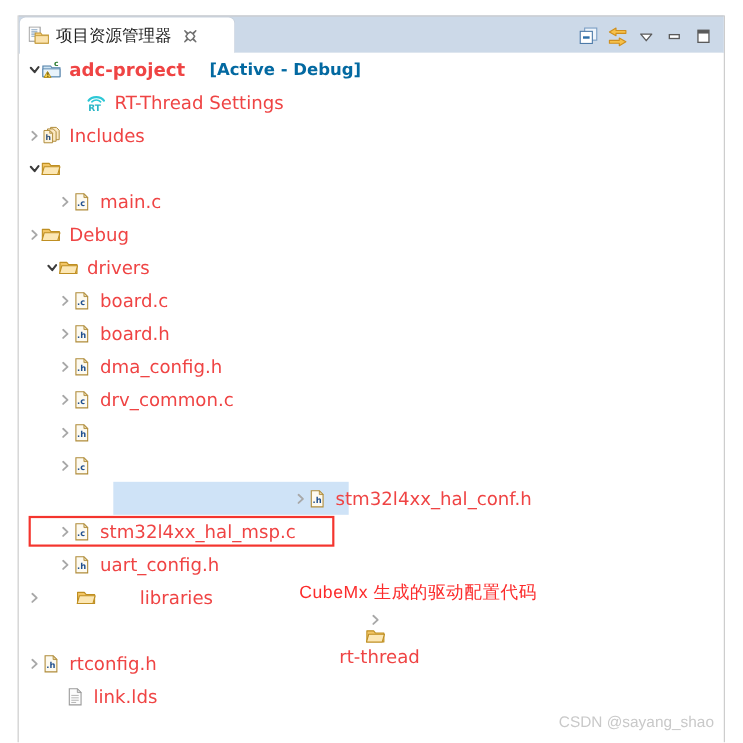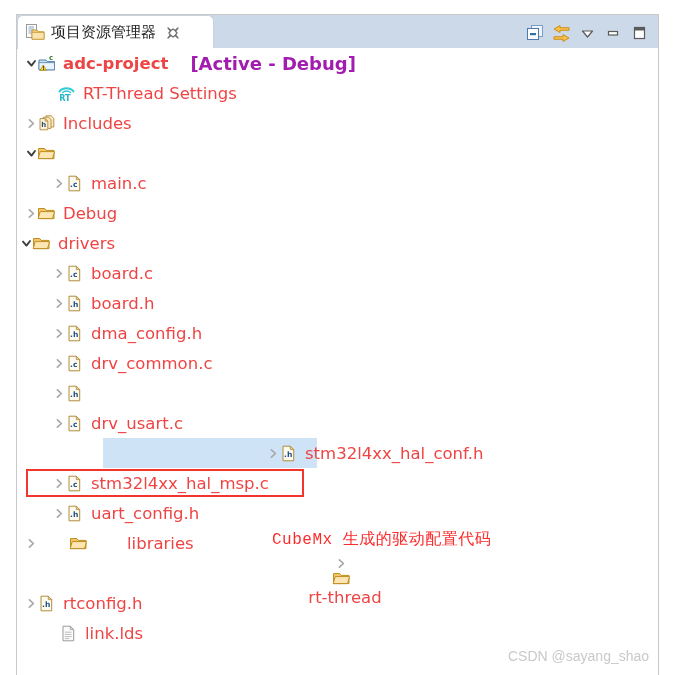--- a/index.html
+++ b/index.html
@@ -80,42 +80,42 @@
   }
   .arrow svg{ position:absolute; left:0; top:0; }
   .ic{ width:19px; height:19px; flex:0 0 auto; position:relative; margin-right:0px; }
   .lbl{
     font-size:16.5px; color:#ef4444;
     font-family:"DejaVu Sans","Liberation Sans",sans-serif;
     padding-left:7px;
   }
   .lbl.bold{ font-weight:bold; }
   .lbl.active-tag{
-    color:#a21caf; font-weight:bold; font-size:18px; padding-left:22px;
+    color:#0369a1; font-weight:bold; font-size:15px; padding-left:22px;
   }
   .sel-bg{
     position:absolute; left:0; top:0; height:30px;
     background:#cfe3f7;
     z-index:0;
   }
   .row > *{ position:relative; z-index:1; }
 
   
   .red-box{
     position:absolute;
     border:2px solid #f4352e;
     pointer-events:none;
     z-index:5;
   }
 
   .annotation{
     position:absolute;
     color:#fc2b2b;
     font-size:16px;
-    font-family:Liberation Mono, monospace;
+    font-family:Liberation Sans, sans-serif;
     white-space:nowrap;
     letter-spacing:0.5px;
     text-align:center;
   }
 
   .watermark{
     position:absolute;
     color:#c9c9c9;
     font-size:14px;
     font-family:"Liberation Sans","DejaVu Sans",sans-serif;
@@ -202,21 +202,21 @@
         <span class="ic"><svg width="19" height="19" viewBox="0 0 19 19">
             <path d="M2 6 h7 l1.2 1.6 H17.5 v8.2 H2 Z" fill="#cfe4f2" stroke="#4f7fa8" stroke-width="1"></path>
             <path d="M2 8.6 h15.5 v7.2 H2 Z" fill="#e8f3fb" stroke="#4f7fa8" stroke-width="0.8"></path>
             <text x="12" y="6.3" font-size="7" fill="#2e7d32" font-family="DejaVu Sans" font-weight="bold">c</text>
             <path d="M3 11 l3.2 5.4 h-6.4 Z" fill="#f6d24a" stroke="#b28a12" stroke-width="0.8" transform="translate(3.2,0)"></path>
             <text x="5.2" y="16" font-size="5.5" fill="#5a4400" font-family="DejaVu Sans" font-weight="bold">!</text>
           </svg></span>
         <span class="lbl bold">adc-project</span>
         <span class="lbl active-tag">[Active - Debug]</span>
       </div>
-      <div class="row" style="padding-left: 28px;">
+      <div class="row" style="padding-left: 49px;">
         <span class="arrow"></span>
         <span class="ic"><svg width="19" height="19" viewBox="0 0 19 19">
             <path d="M2.5 7.5 C5.5 3.2, 13.5 3.2, 16.5 7.5" fill="none" stroke="#2ec8d6" stroke-width="2" stroke-linecap="round"></path>
             <path d="M5.5 8.6 C7.5 6.4, 11.5 6.4, 13.5 8.6" fill="none" stroke="#2ec8d6" stroke-width="1.4" stroke-linecap="round"></path>
             <text x="2.2" y="17" font-size="8.2" fill="#29b6c6" font-family="DejaVu Sans" font-weight="bold">RT</text>
           </svg></span>
         <span class="lbl">RT-Thread Settings</span>
       </div>
       <div class="row" style="padding-left: 8px;">
         <span class="arrow">
@@ -262,21 +262,21 @@
           <svg width="11" height="11" viewBox="0 0 11 11">
             <path d="M3.4 1.8 L7.4 5.5 L3.4 9.2" fill="none" stroke="#a8a8a8" stroke-width="1.7" stroke-linecap="round" stroke-linejoin="round"></path>
           </svg>
         </span>
         <span class="ic"><svg width="19" height="19" viewBox="0 0 19 19">
             <path d="M1.5 4.5 h6.2 l1.5 1.9 H17 v8.2 H1.5 Z" fill="#f2c565" stroke="#bf8f22" stroke-width="1" stroke-linejoin="round"></path>
             <path d="M3.2 7.6 h14.3 l-2.0 7.0 H1.2 Z" fill="#fce7b4" stroke="#bf8f22" stroke-width="1" stroke-linejoin="round"></path>
           </svg></span>
         <span class="lbl">Debug</span>
       </div>
-      <div class="row" style="padding-left: 3px;">
+      <div class="row" style="padding-left: 24px;">
         <span class="arrow">
           <svg width="11" height="11" viewBox="0 0 11 11">
             <path d="M2 3.6 L5.5 7.6 L9 3.0" fill="none" stroke="#3c3c3c" stroke-width="1.9" stroke-linecap="round" stroke-linejoin="round"></path>
           </svg>
         </span>
         <span class="ic"><svg width="19" height="19" viewBox="0 0 19 19">
             <path d="M1.5 4.5 h6.2 l1.5 1.9 H17 v8.2 H1.5 Z" fill="#f2c565" stroke="#bf8f22" stroke-width="1" stroke-linejoin="round"></path>
             <path d="M3.2 7.6 h14.3 l-2.0 7.0 H1.2 Z" fill="#fce7b4" stroke="#bf8f22" stroke-width="1" stroke-linejoin="round"></path>
           </svg></span>
         <span class="lbl">drivers</span>
@@ -349,21 +349,20 @@
         <span class="arrow">
           <svg width="11" height="11" viewBox="0 0 11 11">
             <path d="M3.4 1.8 L7.4 5.5 L3.4 9.2" fill="none" stroke="#a8a8a8" stroke-width="1.7" stroke-linecap="round" stroke-linejoin="round"></path>
           </svg>
         </span>
         <span class="ic"><svg width="19" height="19" viewBox="0 0 19 19">
             <path d="M4 2.2 h7.3 l3.4 3.4 v11.2 H4 Z" fill="#fdfaf0" stroke="#b08c3a" stroke-width="1"></path>
             <path d="M11.3 2.2 v3.4 h3.4 Z" fill="#e6d6a8" stroke="#b08c3a" stroke-width="0.8"></path>
             <text x="5.1" y="13.4" font-size="7.6" fill="#1f4f8f" font-family="DejaVu Sans" font-weight="bold">.c</text>
           </svg></span>
-        <span class="lbl">drv_usart.c</span>
       </div>
       <div class="row" style="padding-left: 36px;">
         <div class="sel-bg" style="left: 49px; width: 214px;"></div>
         <span class="arrow">
           <svg width="11" height="11" viewBox="0 0 11 11">
             <path d="M3.4 1.8 L7.4 5.5 L3.4 9.2" fill="none" stroke="#a8a8a8" stroke-width="1.7" stroke-linecap="round" stroke-linejoin="round"></path>
           </svg>
         </span>
         <span class="ic"><svg width="19" height="19" viewBox="0 0 19 19">
             <path d="M4 2.2 h7.3 l3.4 3.4 v11.2 H4 Z" fill="#fdfaf0" stroke="#b08c3a" stroke-width="1"></path>

